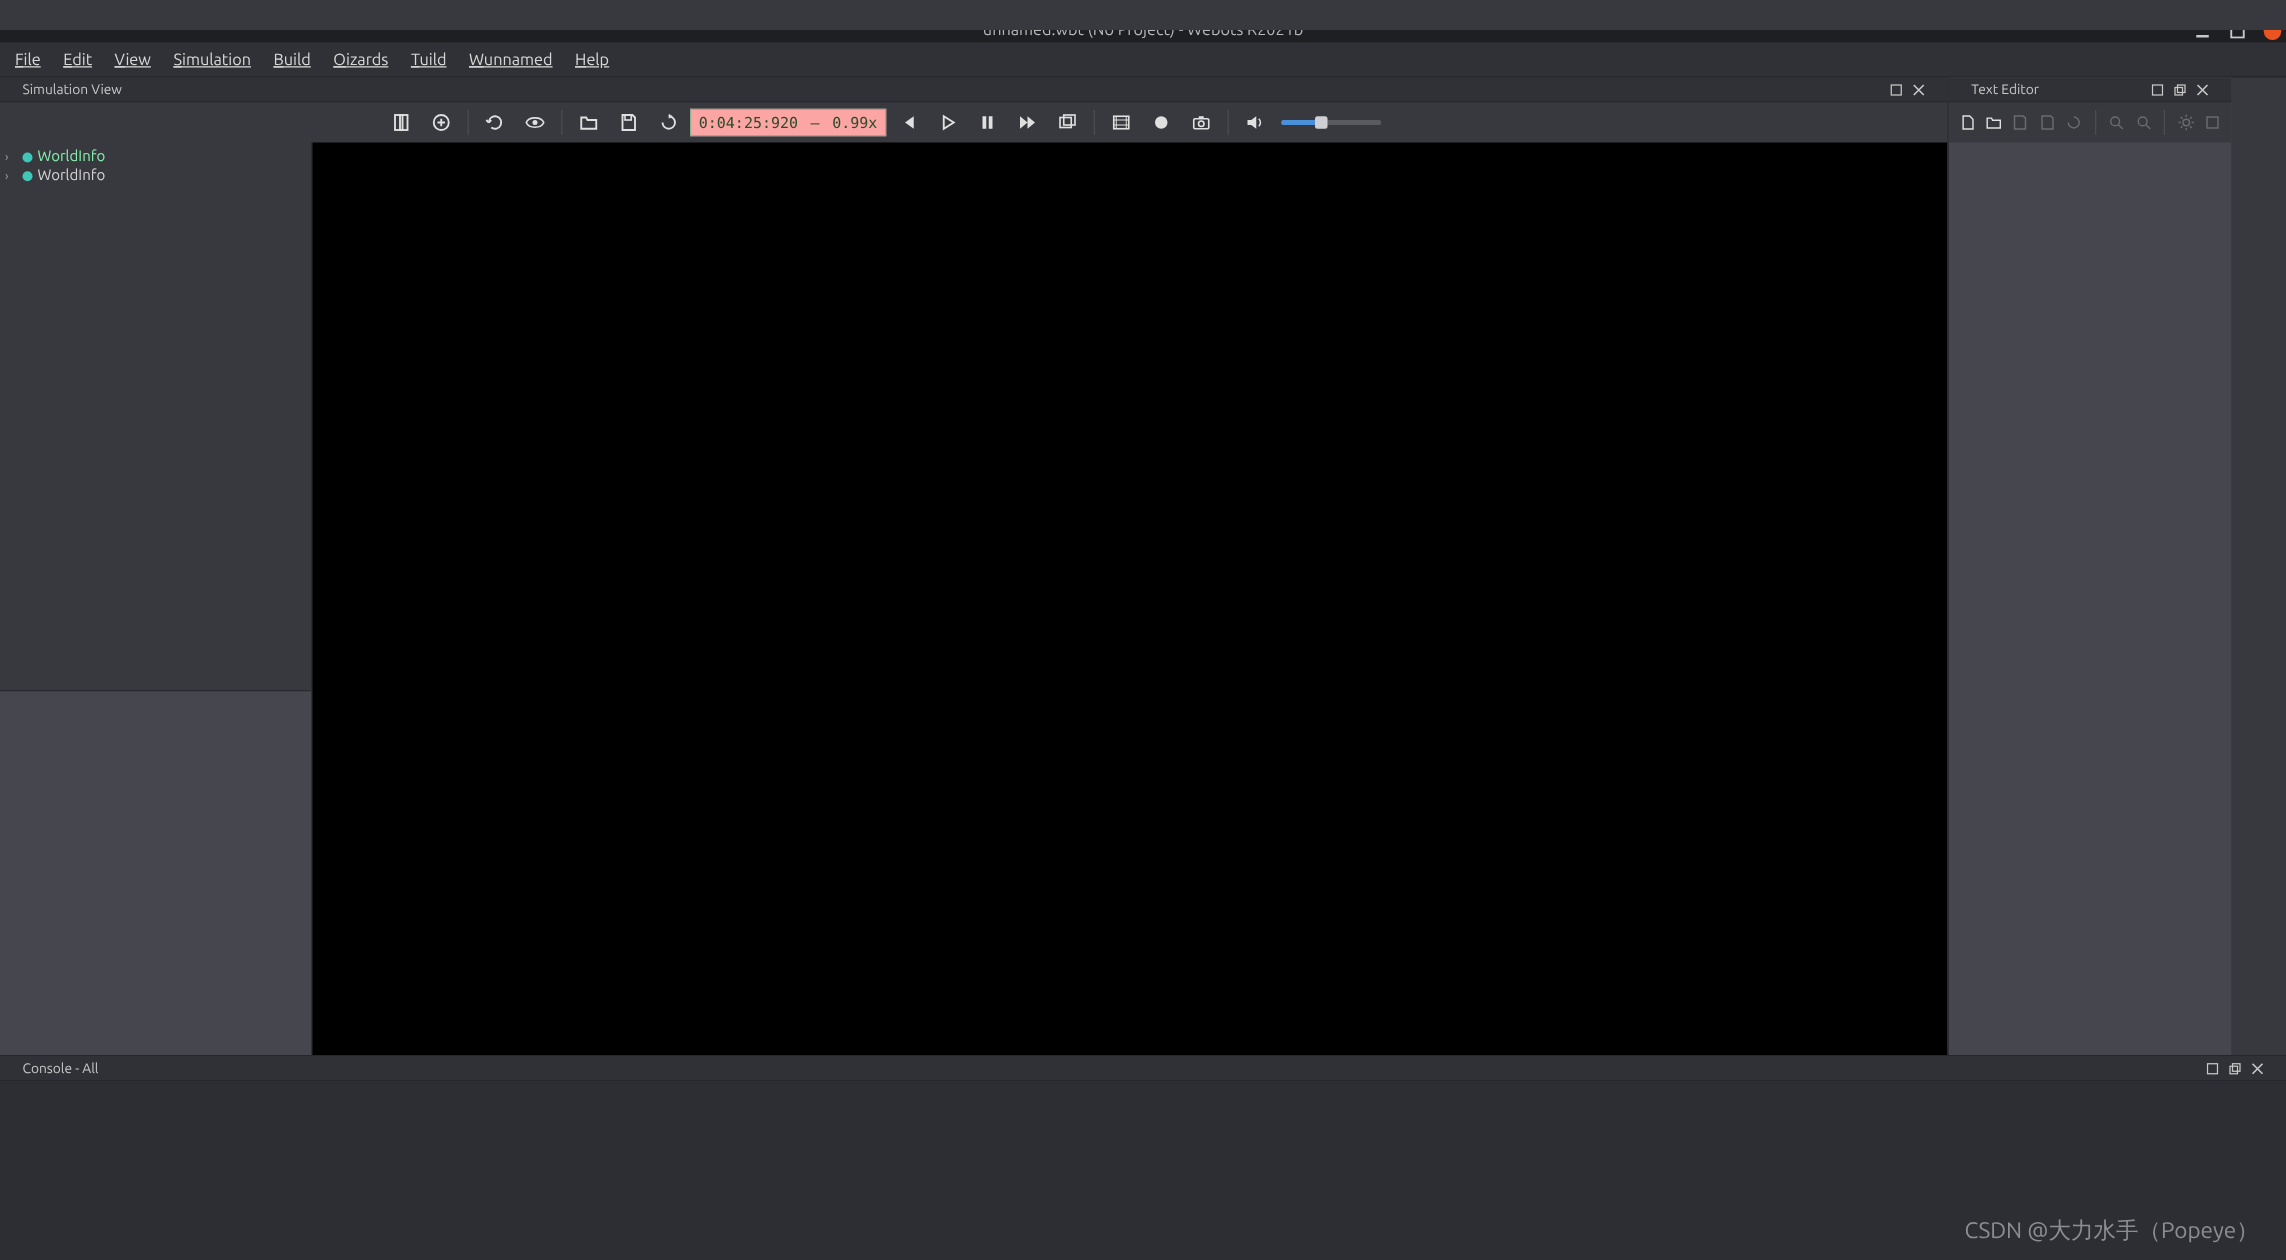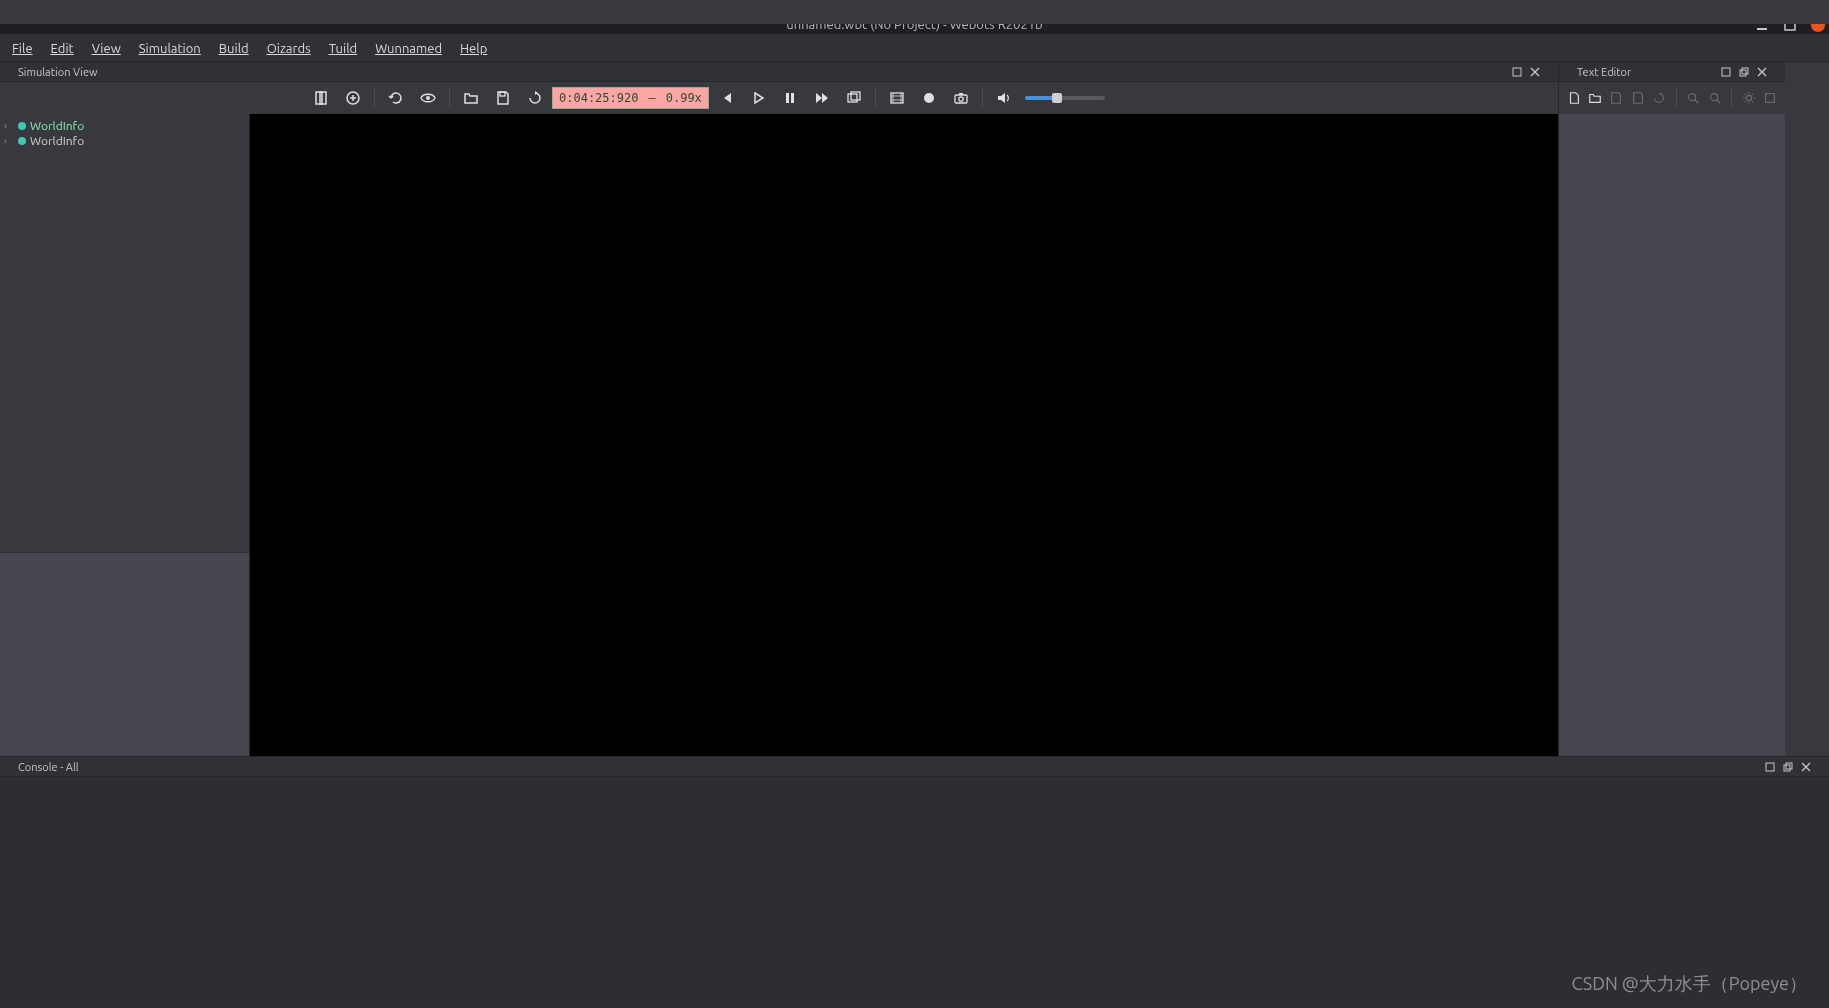--- a/index.html
+++ b/index.html
@@ -209,21 +209,21 @@
   align-items: center;
   padding: 0 6px;
   gap: 4px;
 }
 .editor-toolbar .tool-btn { width: 24px; }
 .editor-toolbar .tool-btn.disabled { color: #6a6b70; cursor: default; }
 .editor-body { flex: 1; }
 
 
 .console {
-  height: 252px;
+  height: 164px;
   display: flex;
   flex-direction: column;
   border-top: 1px solid #26272b;
 }
 .console-body {
   flex: 1;
   background: #2d2e34;
 }
 
 

